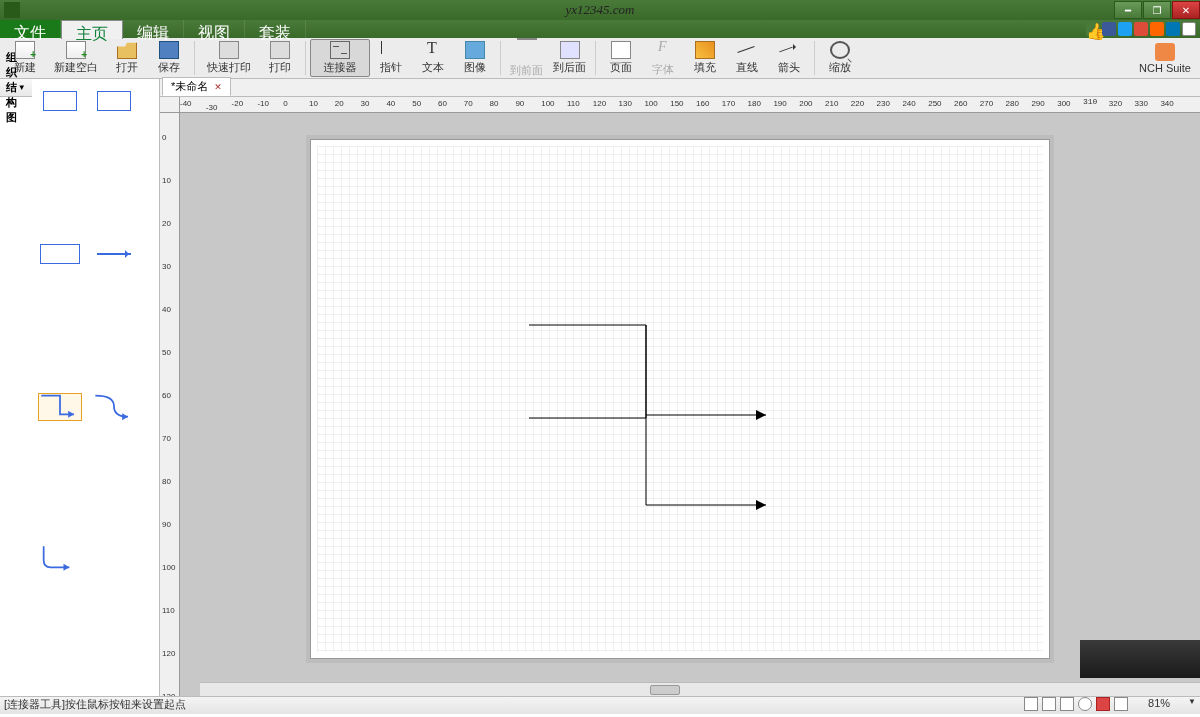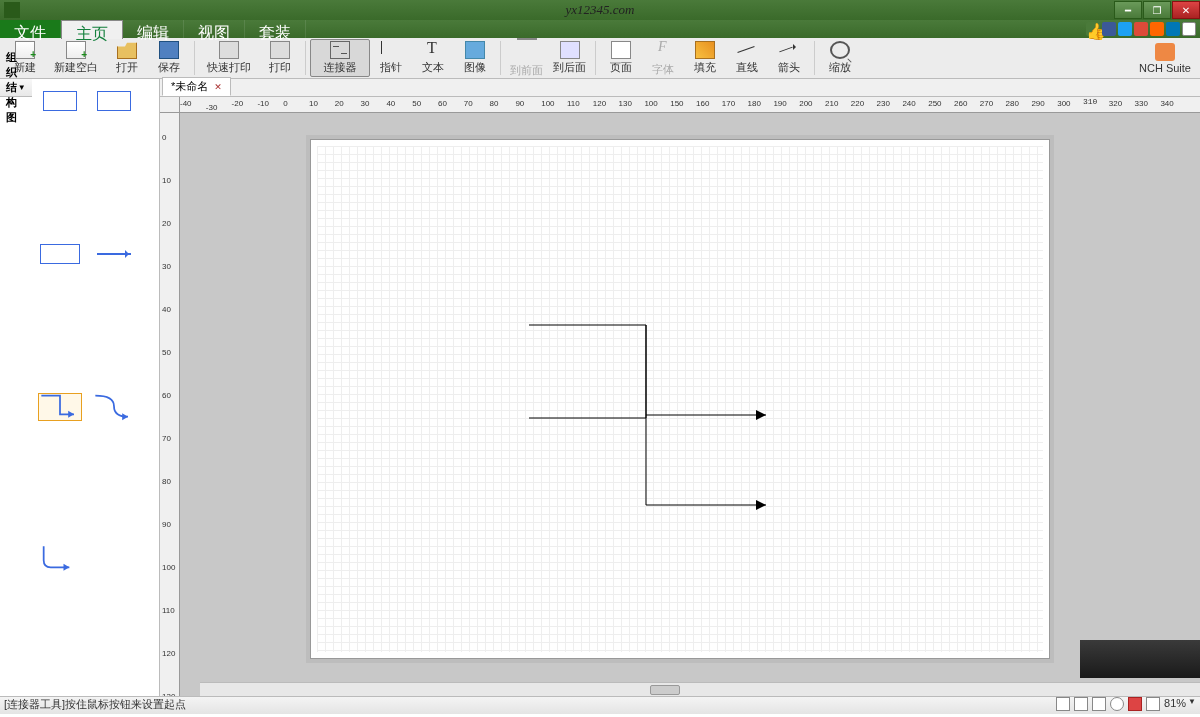--- a/index.html
+++ b/index.html
@@ -85,21 +85,21 @@
 
 .hscroll { position:absolute; left:20px; right:0; bottom:0; height:14px; background:#e8e8e8; border-top:1px solid #bbb;}
 .hscroll .thumb{ position:absolute; left:45%; width:30px; height:10px; top:2px; background:#ccc; border:1px solid #999; border-radius:2px;}
 
 
 .statusbar { height:18px; background:linear-gradient(#f4f4f4,#e4e4e4); border-top:1px solid #bbb; display:flex; font-size:11px; color:#333; padding:0 4px;}
 .statusbar .spacer { flex:1;}
 .sbicon { width:14px; height:14px; margin:0 2px; display:inline-block; border:1px solid #888; background:#fff;}
 .sbicon.red{ background:#d44; border-color:#a22;}
 .sbicon.eye{ border-radius:50%;}
-.zoom { margin:0 2px;}
+.zoom { margin:0 18px;}
 .histo { position:absolute; right:0; bottom:18px; width:120px; height:38px; background:linear-gradient(#3a3a3a,#1a1a1a);}
 
 </style>
 </head>
 <body>
 
 <div class="titlebar">
   <span class="appicon"></span>
   <span class="watermark">yx12345.com</span>
   <div class="winbtns">

